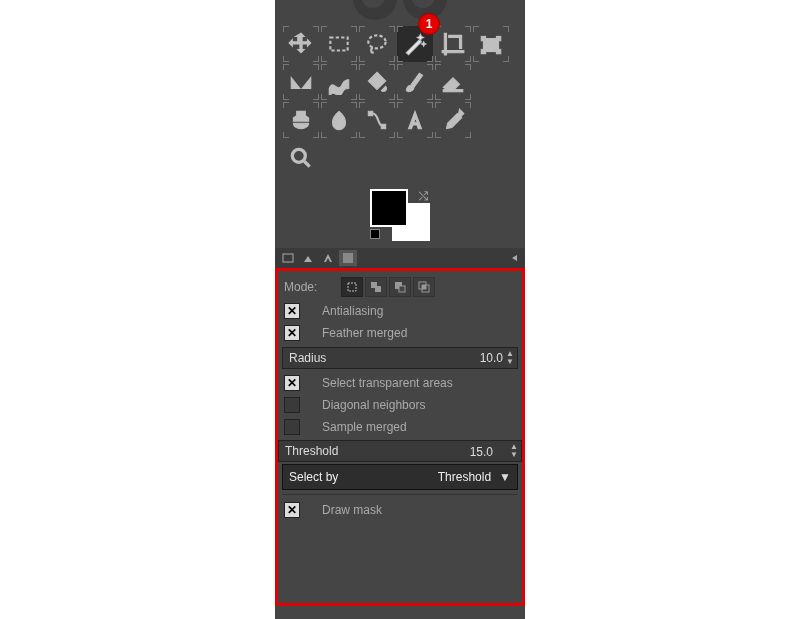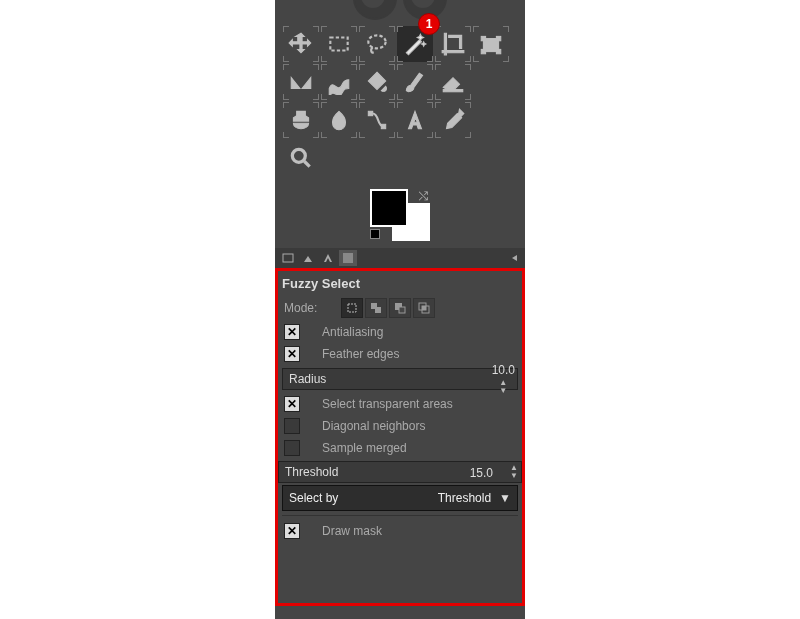--- a/index.html
+++ b/index.html
@@ -370,21 +370,20 @@
         </div>
     </div>
     <div class="tab-menu">
         <svg viewBox="0 0 10 10">
           <path d="M8 2v6L3 5z"></path>
         </svg>
       </div>
   </div>
 
   <div class="options-wrap">
-    <div class="opt-title">Fuzzy Select</div>
 
     <div class="opt-row">
       <span>Mode:</span>
       <div class="mode-btns">
         <div class="mode-btn active">
             <svg viewBox="0 0 12 12">
               <rect x="2" y="2" width="8" height="8" stroke-dasharray="2 1" fill="none" stroke="#bbb"></rect>
             </svg>
           </div>
         <div class="mode-btn">
@@ -409,27 +408,27 @@
       </div>
     </div>
 
     <div class="opt-row">
       <div class="chk">✕</div>
       <span>Antialiasing</span>
     </div>
 
     <div class="opt-row">
       <div class="chk">✕</div>
-      <span>Feather edges</span>
+      <span>Feather merged</span>
     </div>
 
     <div class="opt-row indent" style="padding-right:4px;">
       <div class="num-field" style="flex:1">
         <span>Radius</span>
-        <span style="display:flex;align-items:center;gap:2px;flex-direction:column;">
+        <span style="display:flex;align-items:center;gap:2px;">
           <span>10.0</span>
           <span class="spin">
               <div>▲</div>
               <div>▼</div>
             </span>
         </span>
       </div>
     </div>
 
     <div class="opt-row">

